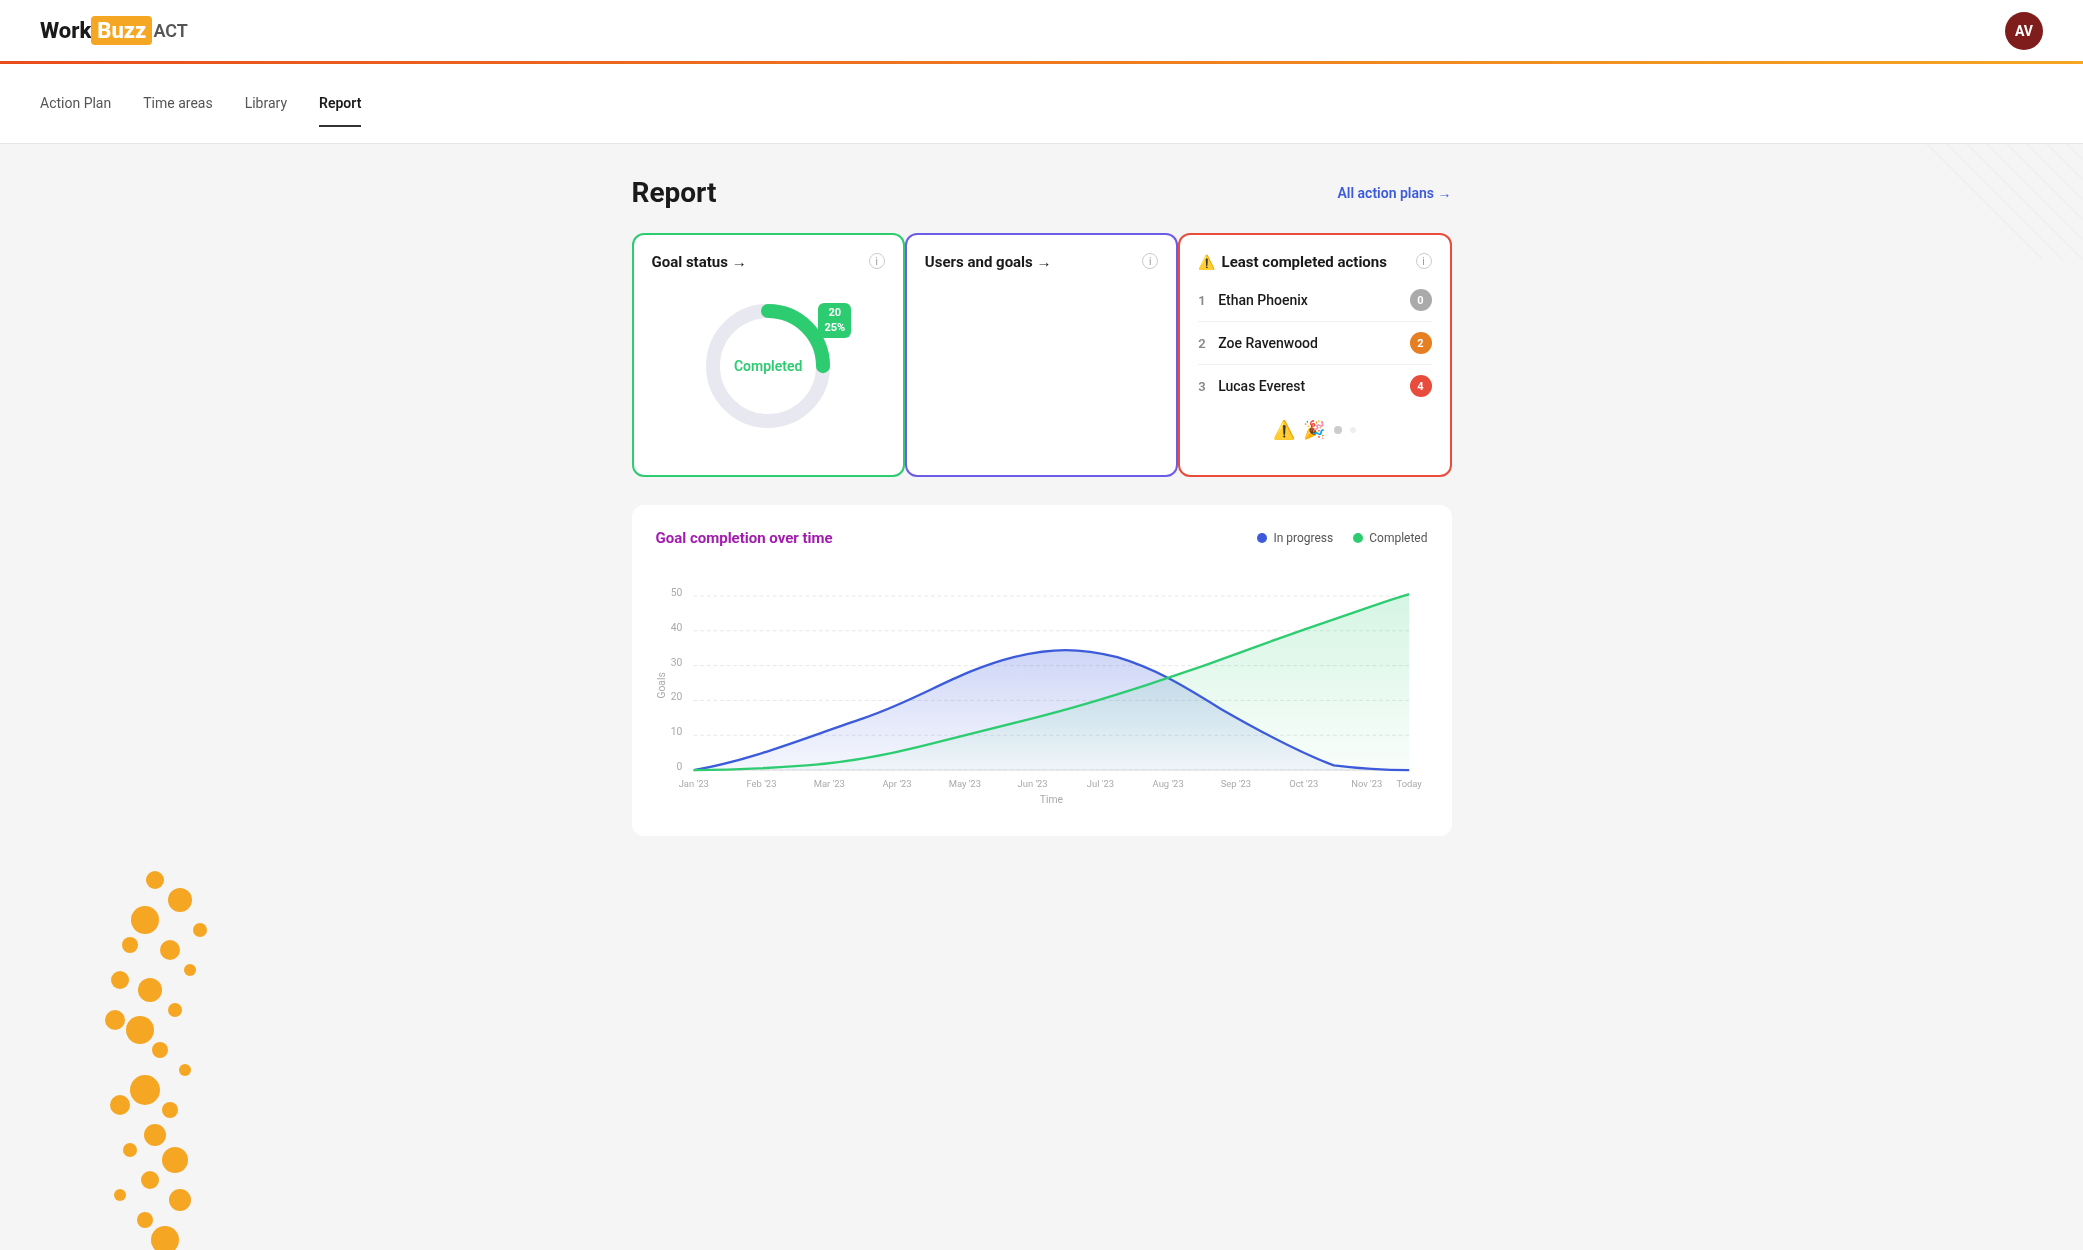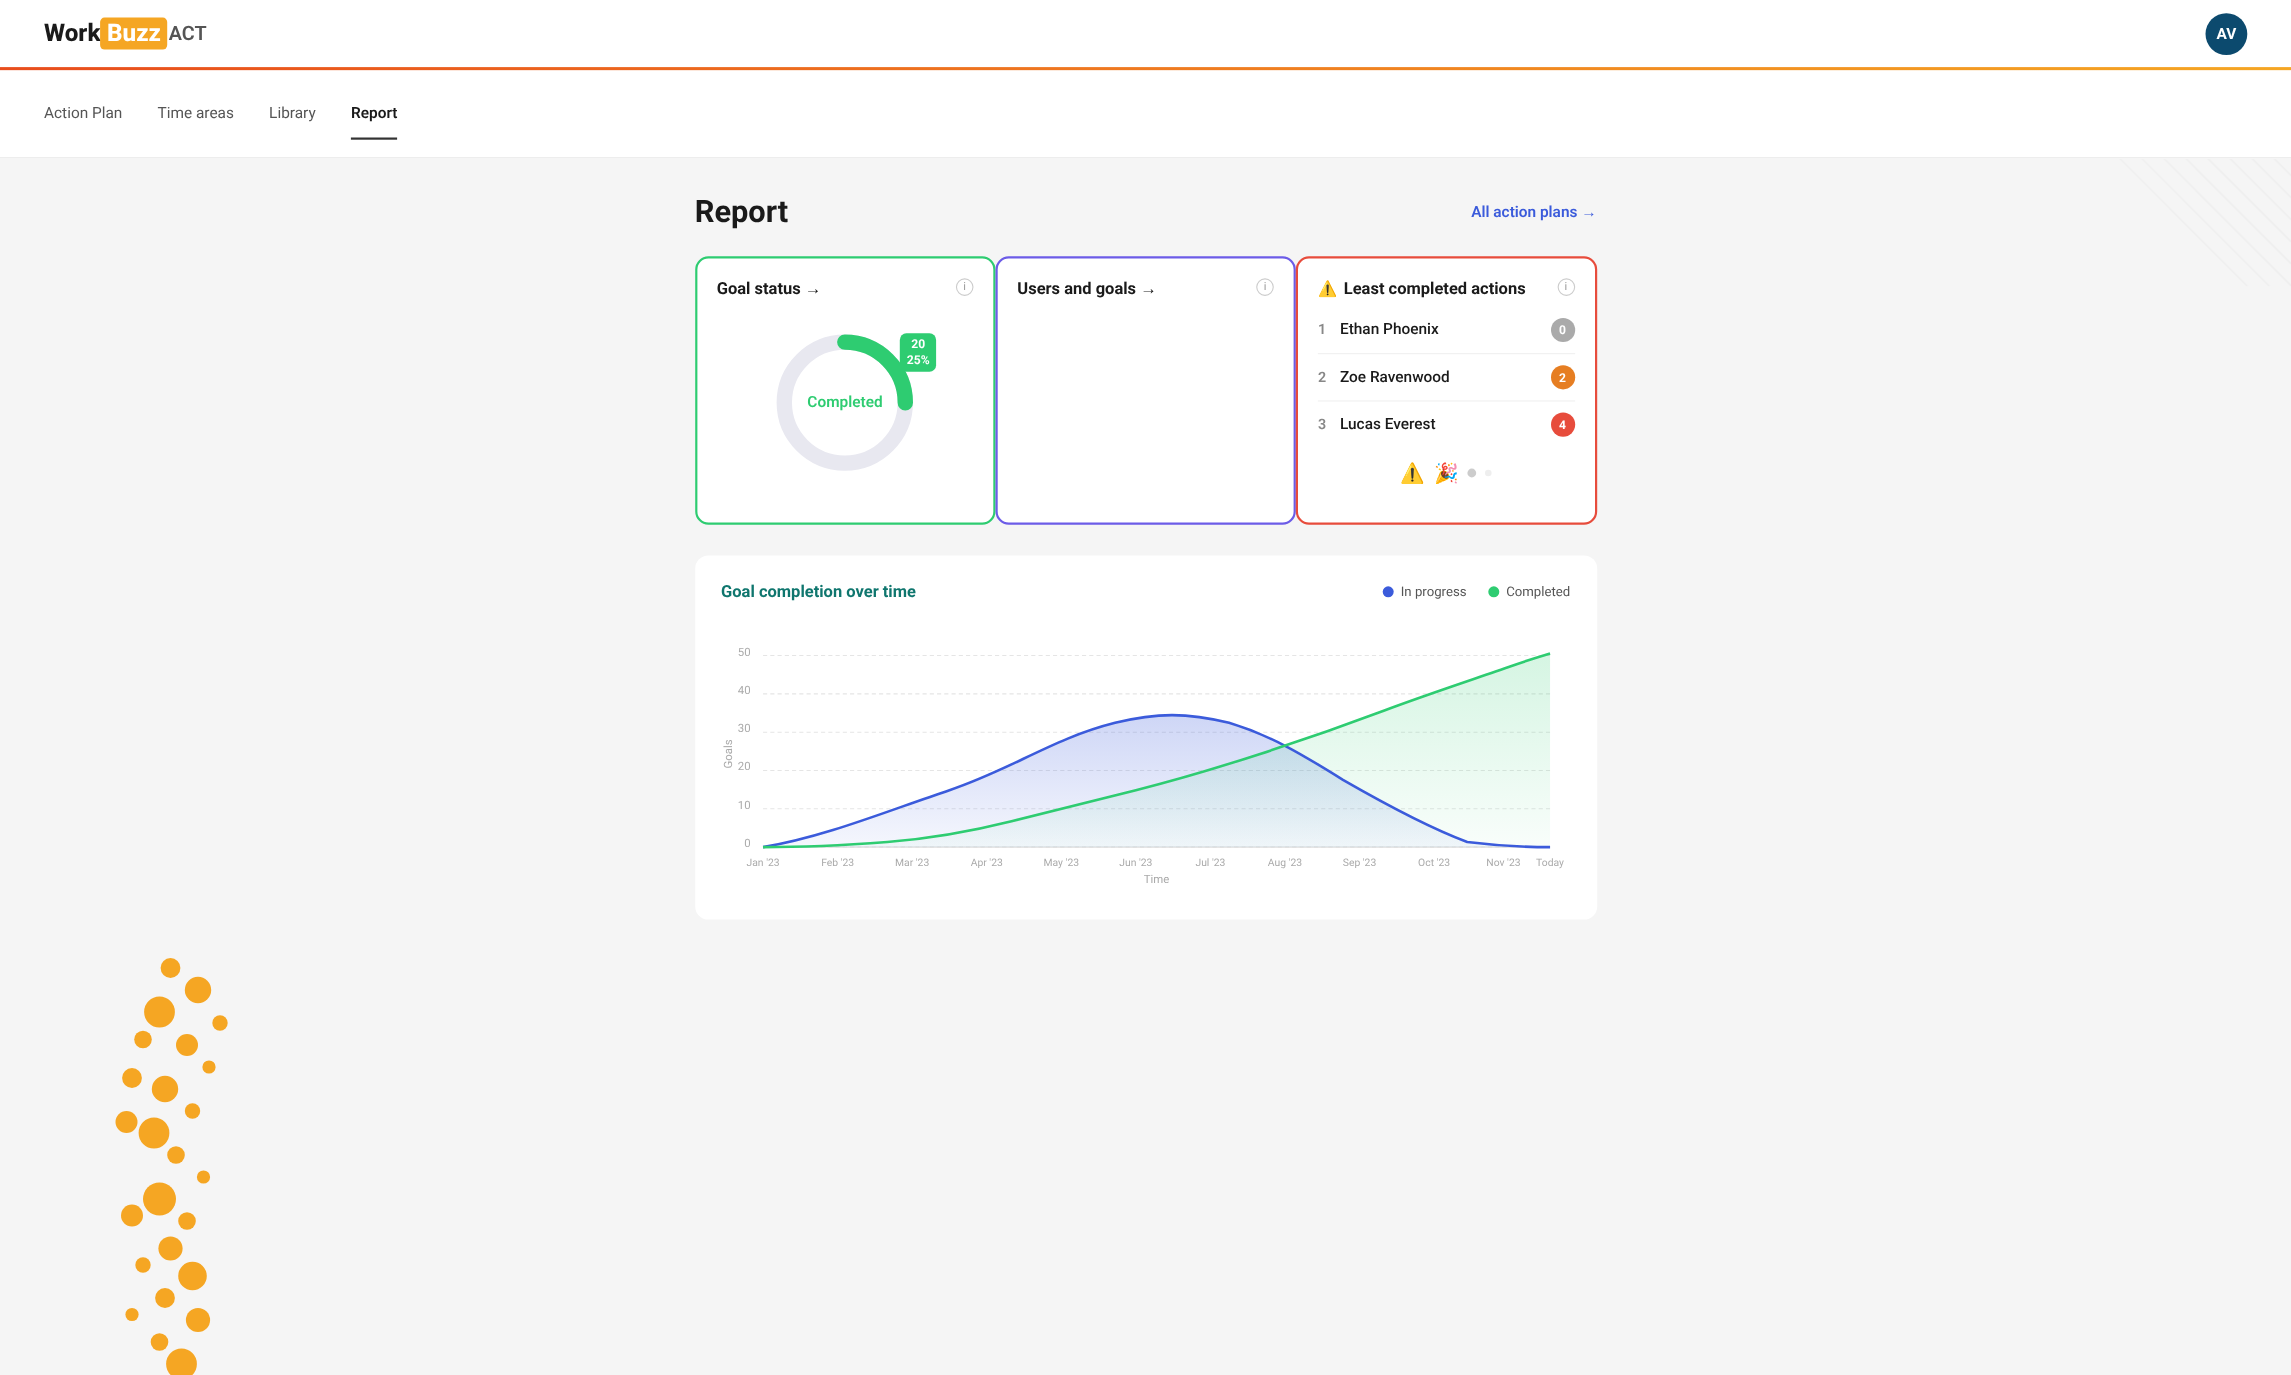--- a/index.html
+++ b/index.html
@@ -67,21 +67,21 @@
     .logo-act {
       font-size: 18px;
       font-weight: 600;
       color: #555;
       margin-left: 1px;
     }
     .avatar {
       width: 38px;
       height: 38px;
       border-radius: 50%;
-      background: #0c4a6e;
+      background: #7f1d1d;
       color: white;
       font-weight: 700;
       font-size: 14px;
       display: flex;
       align-items: center;
       justify-content: center;
     }
 
     
     .nav {
@@ -284,21 +284,21 @@
     }
     .chart-header {
       display: flex;
       align-items: center;
       justify-content: space-between;
       margin-bottom: 16px;
     }
     .chart-title {
       font-size: 15px;
       font-weight: 700;
-      color: #0f766e;
+      color: #a21caf;
     }
     .chart-legend {
       display: flex;
       gap: 20px;
       align-items: center;
     }
     .legend-item {
       display: flex;
       align-items: center;
       gap: 6px;

